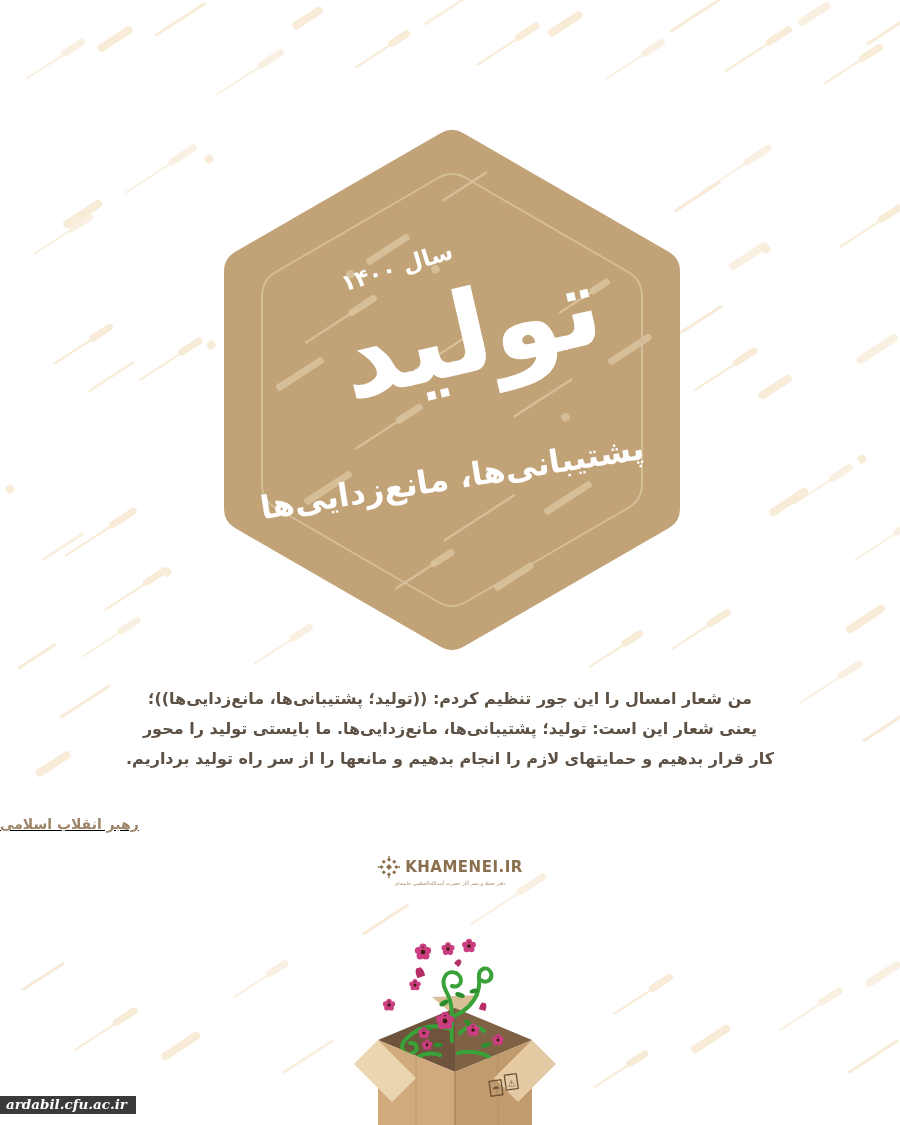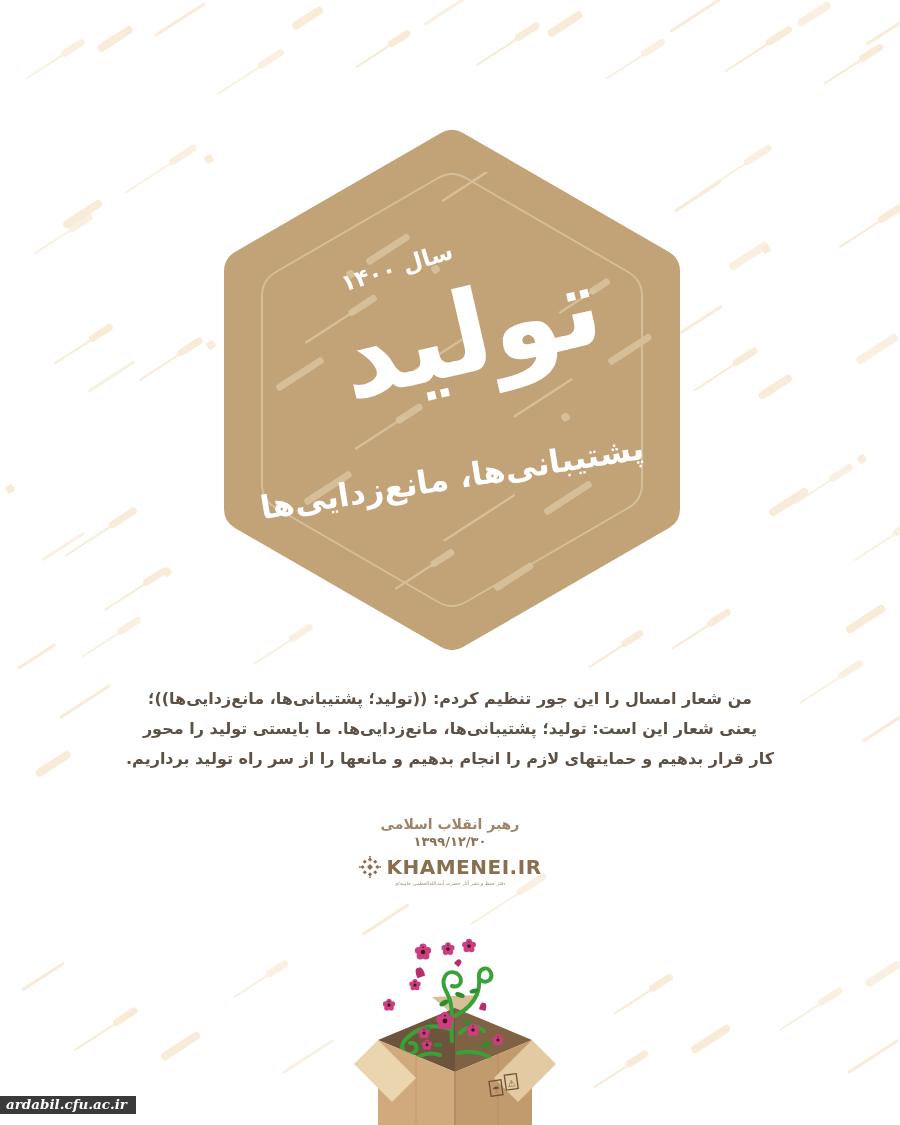--- a/index.html
+++ b/index.html
@@ -18,27 +18,27 @@
         transform:rotate(-17deg); letter-spacing:1px;}
   .slogan-main{left:270px; top:252px; width:400px; height:160px; line-height:160px;
         font-size:112px; font-weight:bold; transform:rotate(-13deg); white-space:nowrap;}
   .slogan-sub{left:202px; top:450px; width:500px; height:56px; line-height:56px;
         font-size:32px; font-weight:bold; transform:rotate(-9deg); white-space:nowrap;}
   
   .quote{position:absolute; left:110px; top:684px; width:680px; z-index:2;
         direction:rtl; text-align:center; color:#5d5044;}
   .quote .qline{font-size:16px; font-weight:bold; line-height:30px; white-space:nowrap;}
   
-  .attribution{position:absolute; left:0; top:816px; width:900px; text-align:center; z-index:2; direction:rtl;}
+  .attribution{position:absolute; left:0; top:816px; width:900px; text-align:left; z-index:2; direction:rtl;text-decoration:underline;}
   .attr-author{font-size:14px; font-weight:bold; color:#9d8569; line-height:17px;}
   .attr-date{font-size:13px; font-weight:bold; color:#8c7254; letter-spacing:1px; line-height:18px;}
   
   .logo{position:absolute; left:0; top:855px; width:900px; z-index:2; text-align:center;}
   .logo-row{display:flex; justify-content:center; align-items:center; gap:4px;}
-  .logo-text{font-size:20px; font-weight:bold; color:#8a6f4e; letter-spacing:0.5px;}
+  .logo-text{font-size:15px; font-weight:bold; color:#8a6f4e; letter-spacing:0.5px;}
   .logo-tagline{font-size:5px; color:#a98f6c; direction:rtl; margin-top:1px;}
   
   .box-svg{position:absolute; left:340px; top:933px; z-index:2;}
   
   .watermark{position:absolute; left:0; top:1096px; z-index:5; background:#3a3a3a;
         padding:1px 9px 2px 6px; font-family:"DejaVu Serif", serif; font-style:italic;
         font-weight:bold; font-size:13.5px; line-height:15px; white-space:nowrap;}
   .wm-site{color:#ffffff;}
   .wm-domain{color:#ffffff;}
 </style>
@@ -242,21 +242,20 @@
   <div class="badge-text slogan-sub">پشتیبانی‌ها، مانع‌زدایی‌ها</div>
 
   <div class="quote">
     <div class="qline">من شعار امسال را این جور تنظیم کردم: ((تولید؛ پشتیبانی‌ها، مانع‌زدایی‌ها))؛</div>
     <div class="qline">یعنی شعار این است: تولید؛ پشتیبانی‌ها، مانع‌زدایی‌ها. ما بایستی تولید را محور</div>
     <div class="qline">کار قرار بدهیم و حمایتهای لازم را انجام بدهیم و مانعها را از سر راه تولید برداریم.</div>
   </div>
 
   <div class="attribution">
     <div class="attr-author">رهبر انقلاب اسلامی</div>
-    <div class="attr-date">۱۳۹۹/۱۲/۳۰</div>
   </div>
 
   <div class="logo">
     <div class="logo-row">
       <svg width="24" height="24" viewBox="0 0 26 26">
         <g fill="#8a6f4e">
           <rect x="10.7" y="10.7" width="4.6" height="4.6" transform="rotate(45 13 13)"></rect>
           <rect x="19.4" y="11.4" width="3.2" height="3.2" transform="rotate(45 21 13)"></rect>
           <rect x="17.06" y="17.06" width="3.2" height="3.2" transform="rotate(45 18.66 18.66)"></rect>
           <rect x="11.4" y="19.4" width="3.2" height="3.2" transform="rotate(45 13 21)"></rect>

